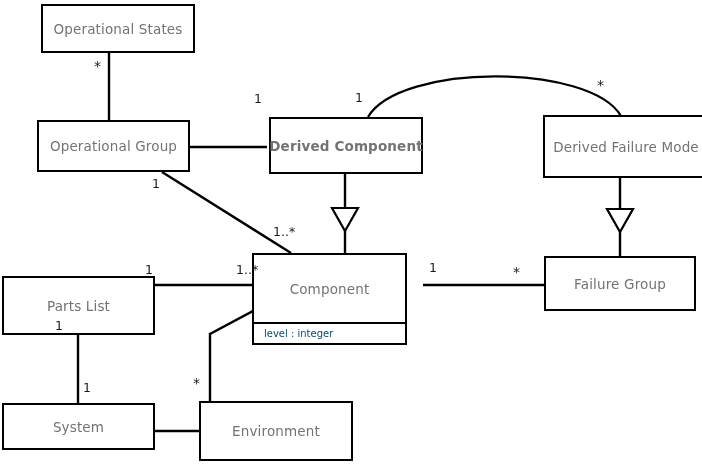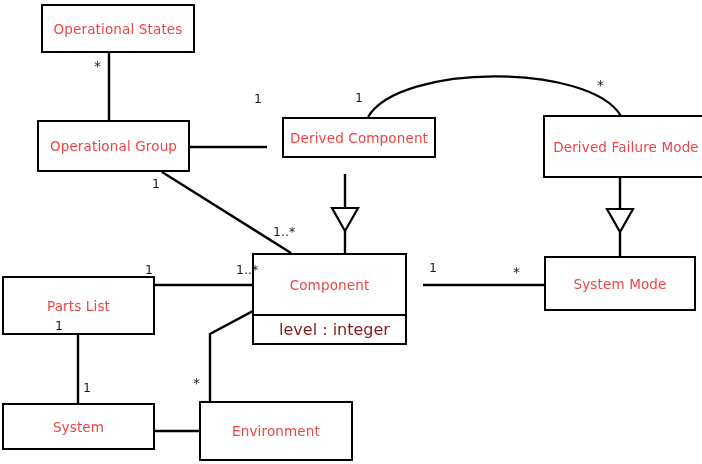--- a/index.html
+++ b/index.html
@@ -32,31 +32,30 @@
     display: flex;
     flex-direction: column;
     z-index: 5;
   }
   .uml-name {
     flex: 1 1 auto;
     display: flex;
     align-items: center;
     justify-content: center;
     font-size: 13.5px;
-    color: #ef4444;
+    color: #737373;
     letter-spacing: 0.15px;
     white-space: nowrap;
   }
   .uml-attrs {
     border-top: 2px solid #000000;
     padding: 4px 0 4px 10px;
-    font-size: 16px;
-    color: #7f1d1d;
+    font-size: 10px;
+    color: #0c4a6e;
     white-space: nowrap;
-    text-align: center;
   }
   .mult-label {
     position: absolute;
     font-size: 12.5px;
     color: #1a1a1a;
     z-index: 8;
     white-space: nowrap;
     line-height: 1;
   }
   .mult-label.star {
@@ -98,39 +97,39 @@
   </svg>
 
   <div class="uml-class" style="left: 41px; top: 4px; width: 154px; height: 49px;">
     <div class="uml-name">Operational States</div>
   </div>
 
   <div class="uml-class" style="left: 37px; top: 120px; width: 153px; height: 52px;">
     <div class="uml-name">Operational Group</div>
   </div>
 
-  <div class="uml-class" style="left: 282px; top: 117px; width: 154px; height: 41px;">
+  <div class="uml-class" style="left: 269px; top: 117px; width: 154px; height: 57px; font-weight: bold;">
     <div class="uml-name">Derived Component</div>
   </div>
 
   <div class="uml-class" style="left: 543px; top: 115px; width: 166px; height: 63px;">
     <div class="uml-name">Derived Failure Mode</div>
   </div>
 
   <div class="uml-class" style="left: 2px; top: 257px; width: 153px; height: 59px; margin-top: 19px;">
     <div class="uml-name">Parts List</div>
   </div>
 
   <div class="uml-class" style="left: 252px; top: 253px; width: 155px; height: 92px;">
     <div class="uml-name">Component</div>
     <div class="uml-attrs">level : integer</div>
   </div>
 
   <div class="uml-class" style="left: 544px; top: 256px; width: 152px; height: 55px;">
-    <div class="uml-name">System Mode</div>
+    <div class="uml-name">Failure Group</div>
   </div>
 
   <div class="uml-class" style="left: 2px; top: 403px; width: 153px; height: 47px;">
     <div class="uml-name">System</div>
   </div>
 
   <div class="uml-class" style="left: 199px; top: 401px; width: 154px; height: 60px;">
     <div class="uml-name">Environment</div>
   </div>
 

